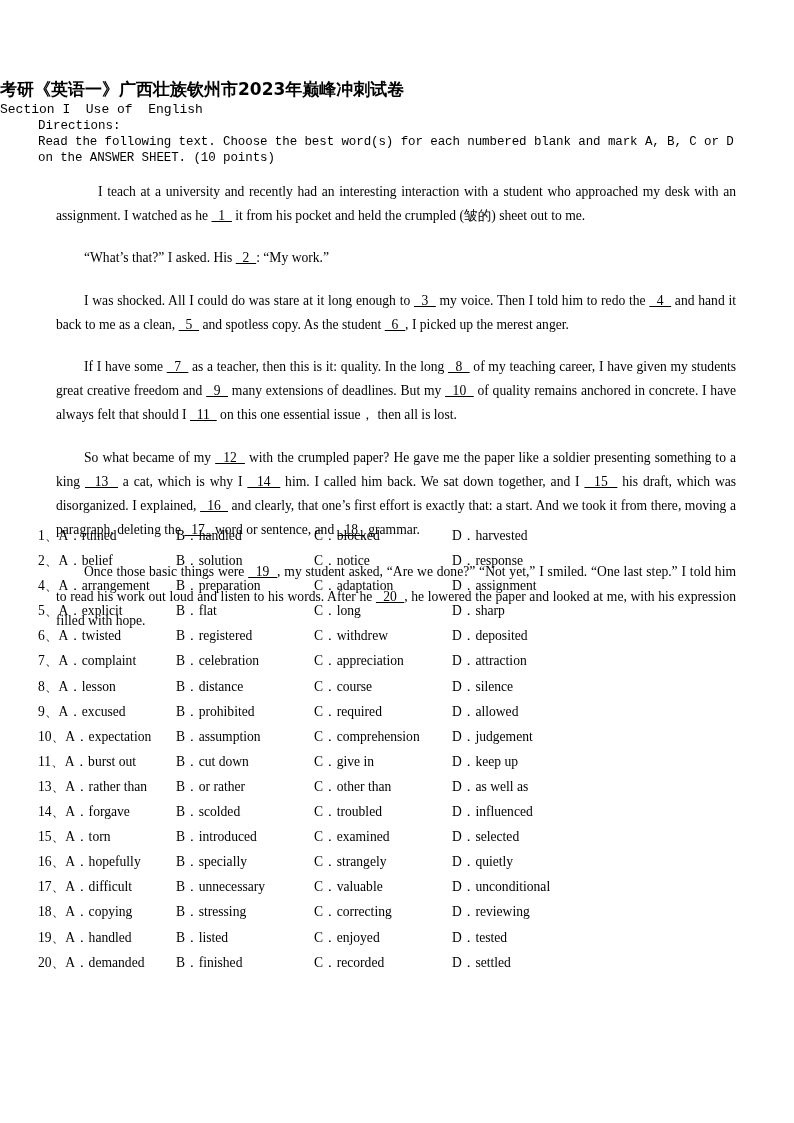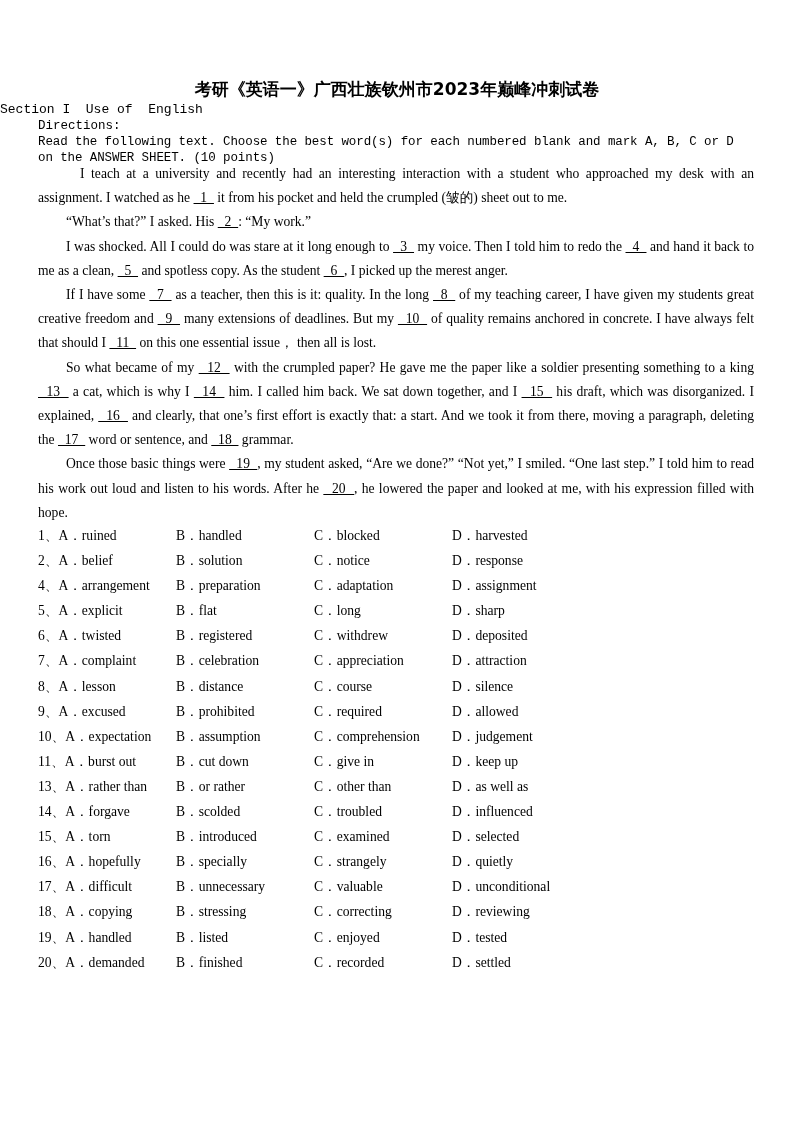--- a/index.html
+++ b/index.html
@@ -1,40 +1,40 @@
 <!DOCTYPE html>
 <html><head>
 <meta charset="utf-8">
 <style>
   html, body { margin: 0; padding: 0; background: #ffffff; }
   body { width: 794px; height: 1123px; position: relative; overflow: hidden; color: #000; }
   .page { position: absolute; left: 0; top: 0; width: 794px; height: 1123px; }
   .title {
-    position: absolute; top: 78px; left: 0; width: 794px; text-align: center;
+    position: absolute; top: 78px; left: 0; width: 794px; 
     font-family: "DejaVu Sans", sans-serif; font-weight: bold; font-size: 17px; letter-spacing: 0px;
   }
   .subtitle {
     position: absolute; top: 102px; left: 0; width: 794px; text-align: left;
     font-family: "Liberation Mono", monospace; font-size: 13px; white-space: pre;
   }
   .directions-label {
     position: absolute; top: 119px; left: 38px;
     font-family: "Liberation Mono", monospace; font-size: 12.5px;
   }
   .directions-text {
     position: absolute; top: 135px; left: 38px; width: 715px;
     font-family: "Liberation Mono", monospace; font-size: 12.5px; line-height: 15.5px;
     letter-spacing: -0.1px;
   }
   .passage {
     position: absolute; top: 162px; left: 38px; width: 716px;
     font-family: "Liberation Serif", serif; font-size: 13.6px; line-height: 24.2px;
     text-align: justify;
   }
-  .passage p { margin: 0; text-indent: 28px; }
+  .passage p { margin: 18px; text-indent: 28px; }
   .passage p.first { text-indent: 42px; }
   .blank { text-decoration: underline; white-space: pre; }
   .options {
     position: absolute; top: 527px; left: 38px; width: 720px;
     font-family: "Liberation Serif", serif; font-size: 13.6px;
   }
   .opt-row { height: 25.1px; position: relative; }
   .opt-row span.cell { position: absolute; top: 0; white-space: nowrap; }
   .c-num { left: 0; }
   .c-b { left: 138px; }

